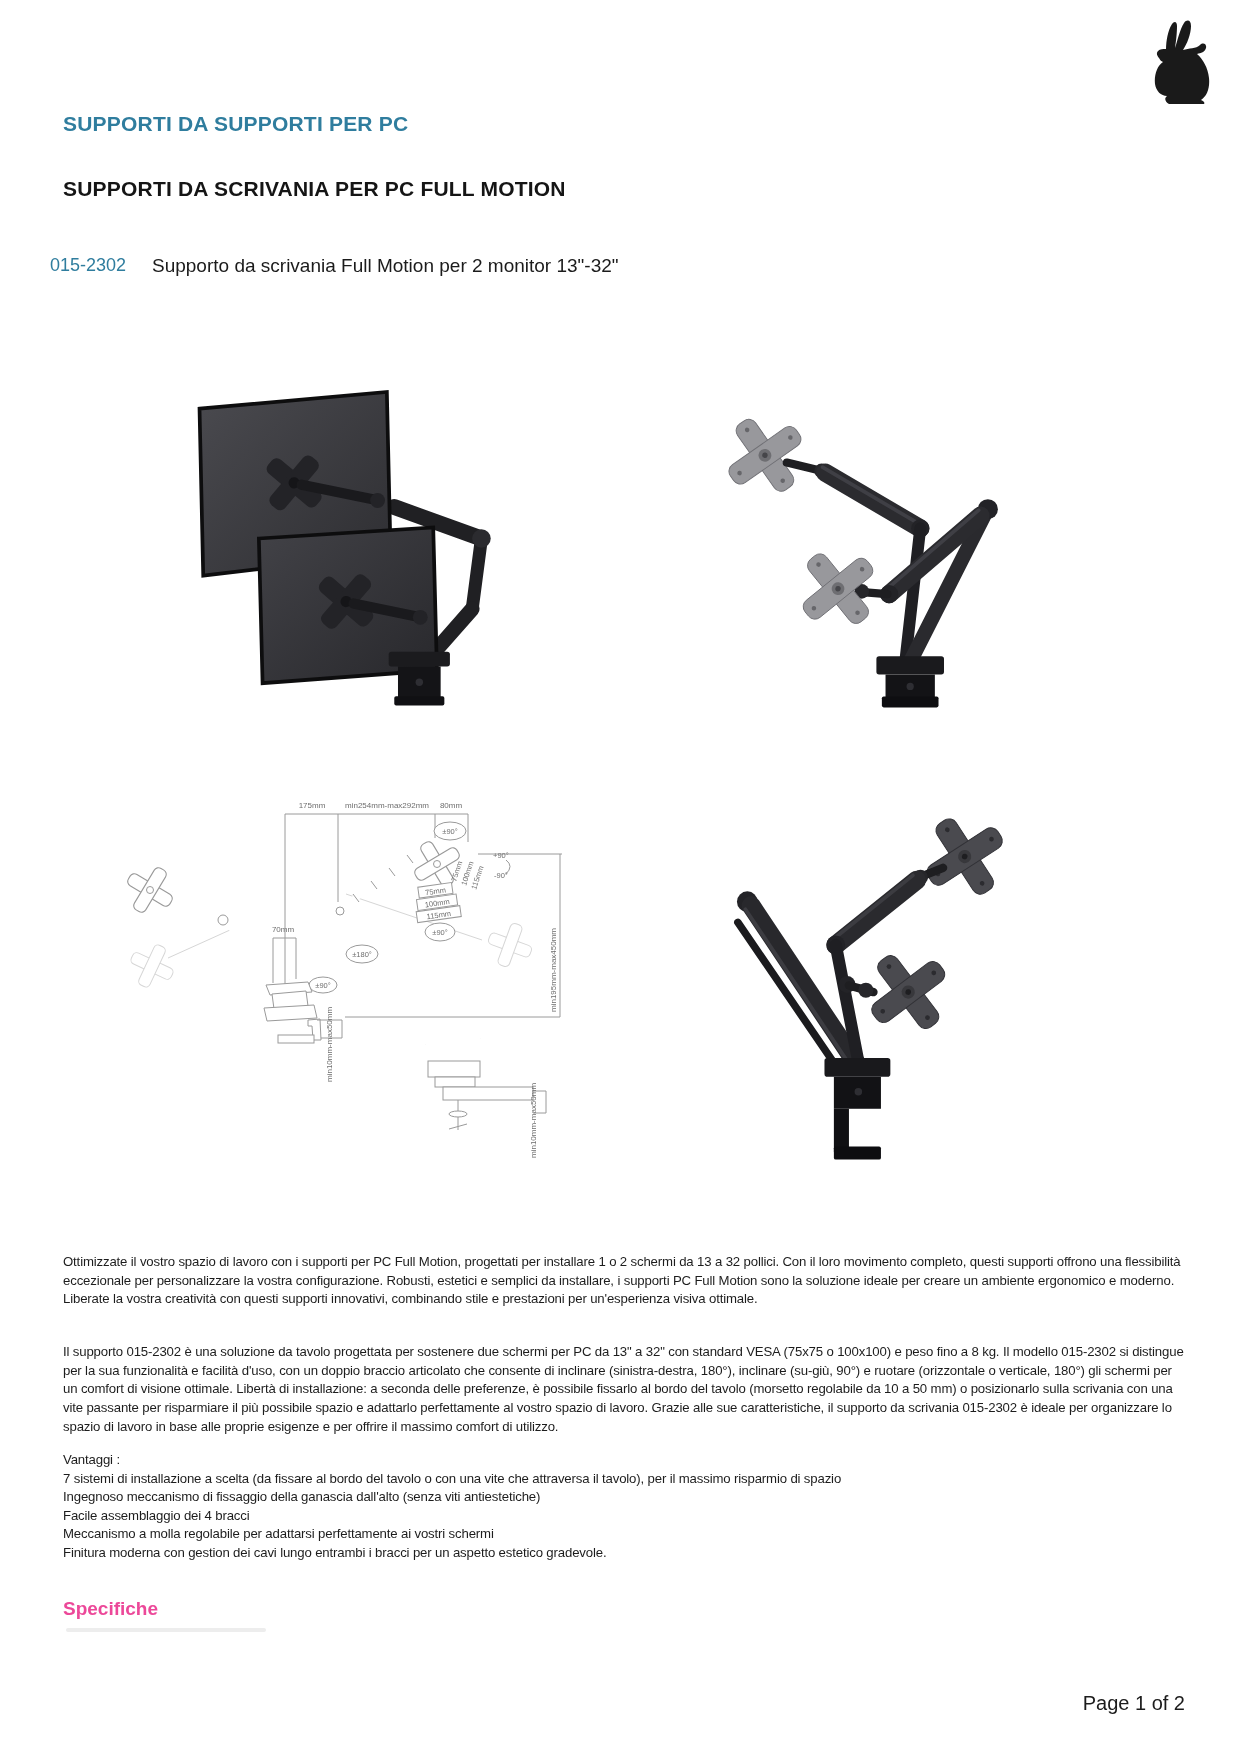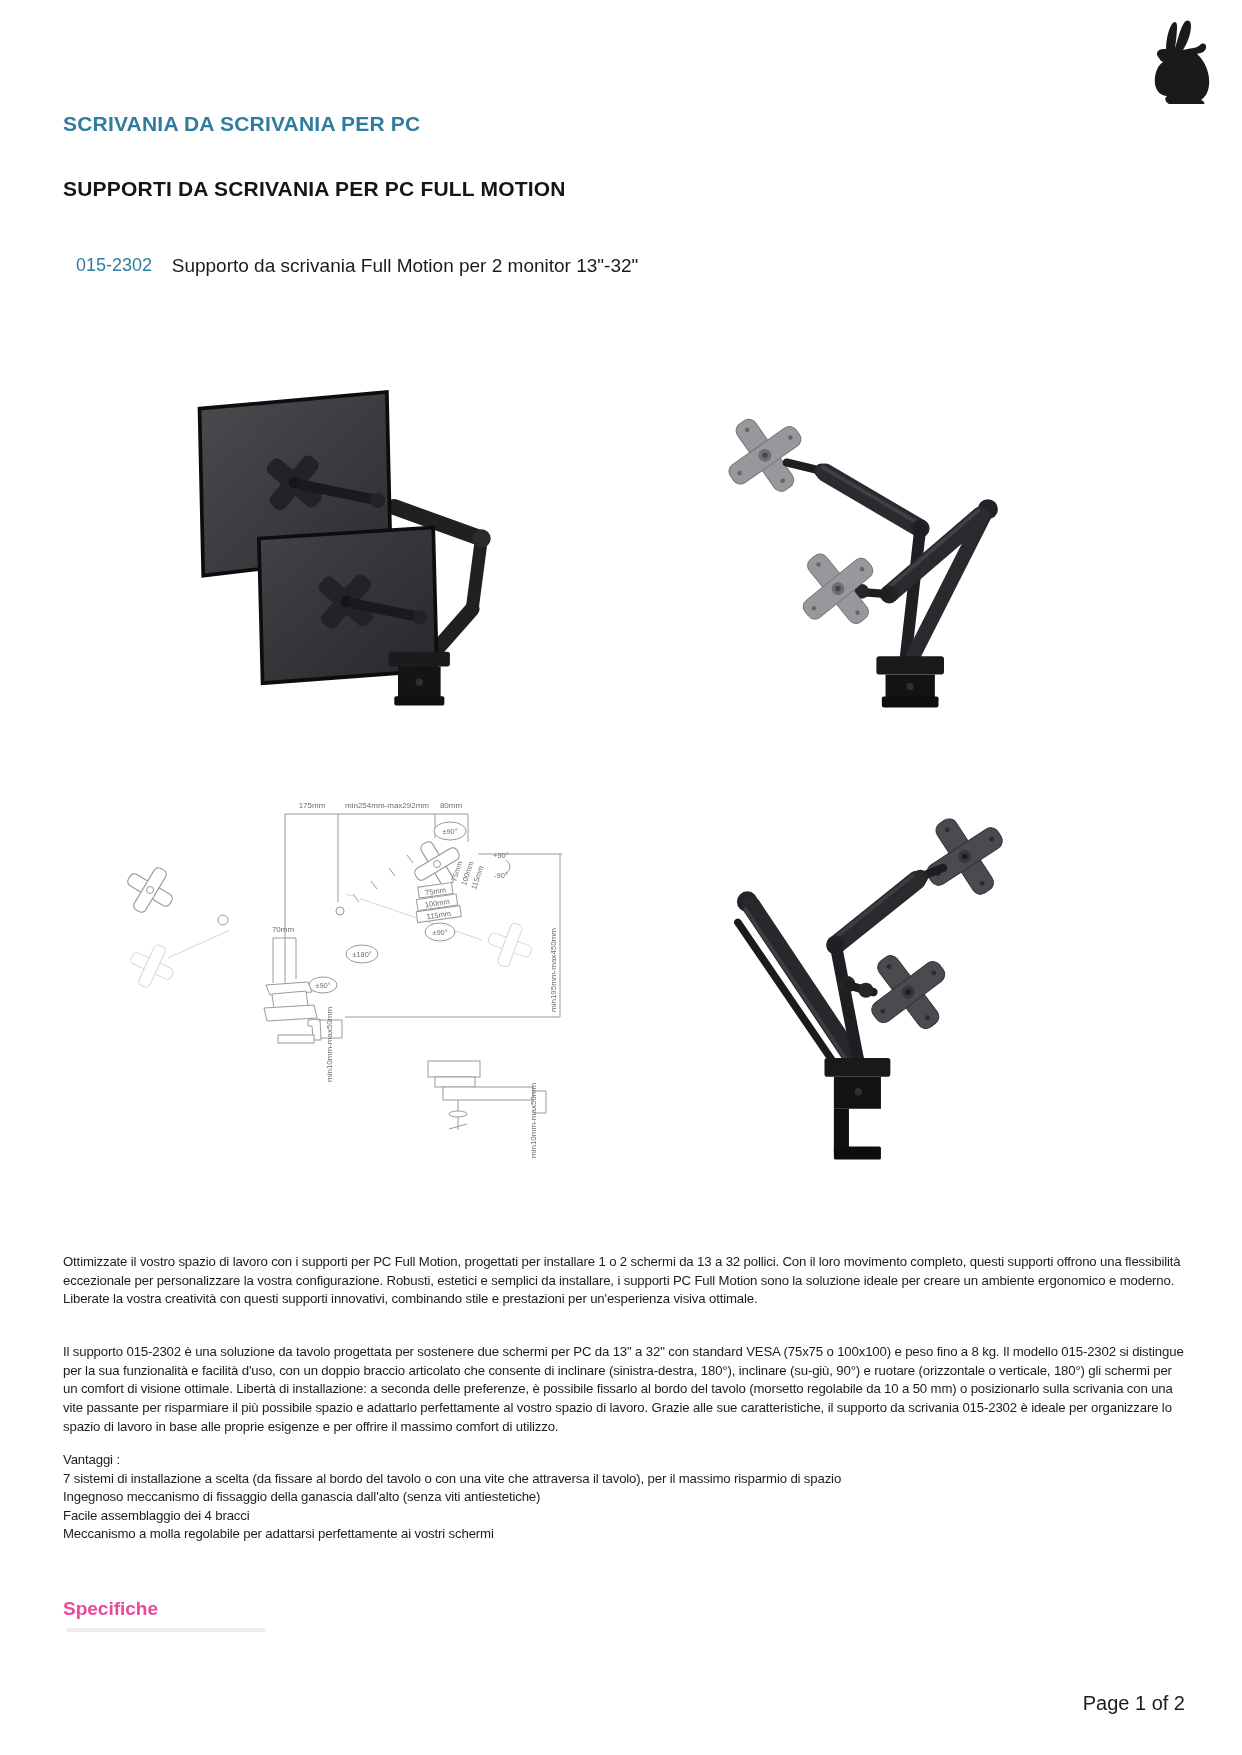--- a/index.html
+++ b/index.html
@@ -11,21 +11,21 @@
   .logo{position:absolute;left:1147px;top:20px;width:68px;height:84px;}
   .cat{
     position:absolute;left:63px;top:112px;
     font-size:21px;font-weight:700;color:#2f7d9e;letter-spacing:.2px;
   }
   .title{
     position:absolute;left:63px;top:177px;
     font-size:21px;font-weight:700;color:#151515;letter-spacing:.2px;
   }
   .product-row{
-    position:absolute;left:63px;top:252px;display:flex;align-items:flex-end;text-align:center;
+    position:absolute;left:50px;top:252px;display:flex;align-items:flex-end;
   }
   .pcode{
     width:102px;flex:0 0 102px;font-size:18px;color:#2f7d9e;line-height:27px;
   }
   .pdesc{
     width:480px;font-size:19px;line-height:27px;color:#1b1b1b;
   }
   .fig{position:absolute;}
   .fig svg{display:block;width:100%;height:100%;}
   .body-text{
@@ -59,21 +59,21 @@
 <body>
 
 <div class="page">
 
   <div class="logo">
     <svg viewBox="0 0 68 84">
       <path fill="#1a1a1a" d="M12,38 C10,36 9,33 11,31 C13,29 16,29 19,29 C19,21 21,10 25,4 C27,1 30,1 30,6 C30,13 29,22 28,28 C30,22 33,9 37,3 C40,-1 44,0 44,6 C44,14 40,24 36,30 C42,28 49,29 53,25 C56,22 60,24 59,28 C58,32 54,33 50,34 C56,39 61,48 62,58 C63,68 60,76 54,80 C57,81 58,83 57,84 L22,84 C18,82 17,78 20,76 C14,76 9,71 8,64 C7,55 10,46 16,42 C14,41 13,40 12,38 Z"></path>
     </svg>
   </div>
 
-  <div class="cat">SCRIVANIA DA SCRIVANIA PER PC</div>
+  <div class="cat">SUPPORTI DA SUPPORTI PER PC</div>
   <div class="title">SUPPORTI DA SCRIVANIA PER PC FULL MOTION</div>
 
   <div class="product-row">
     <div class="pcode">015-2302</div>
     <div class="pdesc">Supporto da scrivania Full Motion per 2 monitor 13"-32"</div>
   </div>
 
   <div class="fig" style="left:155px;top:375px;width:345px;height:340px;">
     <svg viewBox="0 0 372 358">
       <defs>
@@ -313,19 +313,20 @@
 
   <p class="body-text p1">Ottimizzate il vostro spazio di lavoro con i supporti per PC Full Motion, progettati per installare 1 o 2 schermi da 13 a 32 pollici. Con il loro movimento completo, questi supporti offrono una flessibilità eccezionale per personalizzare la vostra configurazione. Robusti, estetici e semplici da installare, i supporti PC Full Motion sono la soluzione ideale per creare un ambiente ergonomico e moderno. Liberate la vostra creatività con questi supporti innovativi, combinando stile e prestazioni per un'esperienza visiva ottimale.</p>
   <p class="body-text p2">Il supporto 015-2302 è una soluzione da tavolo progettata per sostenere due schermi per PC da 13" a 32" con standard VESA (75x75 o 100x100) e peso fino a 8 kg. Il modello 015-2302 si distingue per la sua funzionalità e facilità d'uso, con un doppio braccio articolato che consente di inclinare (sinistra-destra, 180°), inclinare (su-giù, 90°) e ruotare (orizzontale o verticale, 180°) gli schermi per un comfort di visione ottimale. Libertà di installazione: a seconda delle preferenze, è possibile fissarlo al bordo del tavolo (morsetto regolabile da 10 a 50 mm) o posizionarlo sulla scrivania con una vite passante per risparmiare il più possibile spazio e adattarlo perfettamente al vostro spazio di lavoro. Grazie alle sue caratteristiche, il supporto da scrivania 015-2302 è ideale per organizzare lo spazio di lavoro in base alle proprie esigenze e per offrire il massimo comfort di utilizzo.</p>
 
   <div class="body-text vant">
     <div>Vantaggi :</div>
     <div>7 sistemi di installazione a scelta (da fissare al bordo del tavolo o con una vite che attraversa il tavolo), per il massimo risparmio di spazio</div>
     <div>Ingegnoso meccanismo di fissaggio della ganascia dall'alto (senza viti antiestetiche)</div>
     <div>Facile assemblaggio dei 4 bracci</div>
     <div>Meccanismo a molla regolabile per adattarsi perfettamente ai vostri schermi</div>
+    <div>Finitura moderna con gestion dei cavi lungo entrambi i bracci per un aspetto estetico gradevole.</div>
   </div>
 
   <div class="specs">Specifiche</div>
   <div class="faint-line"></div>
 
   <div class="footer">Page 1 of 2</div>
 </div>
 
 </body></html>

